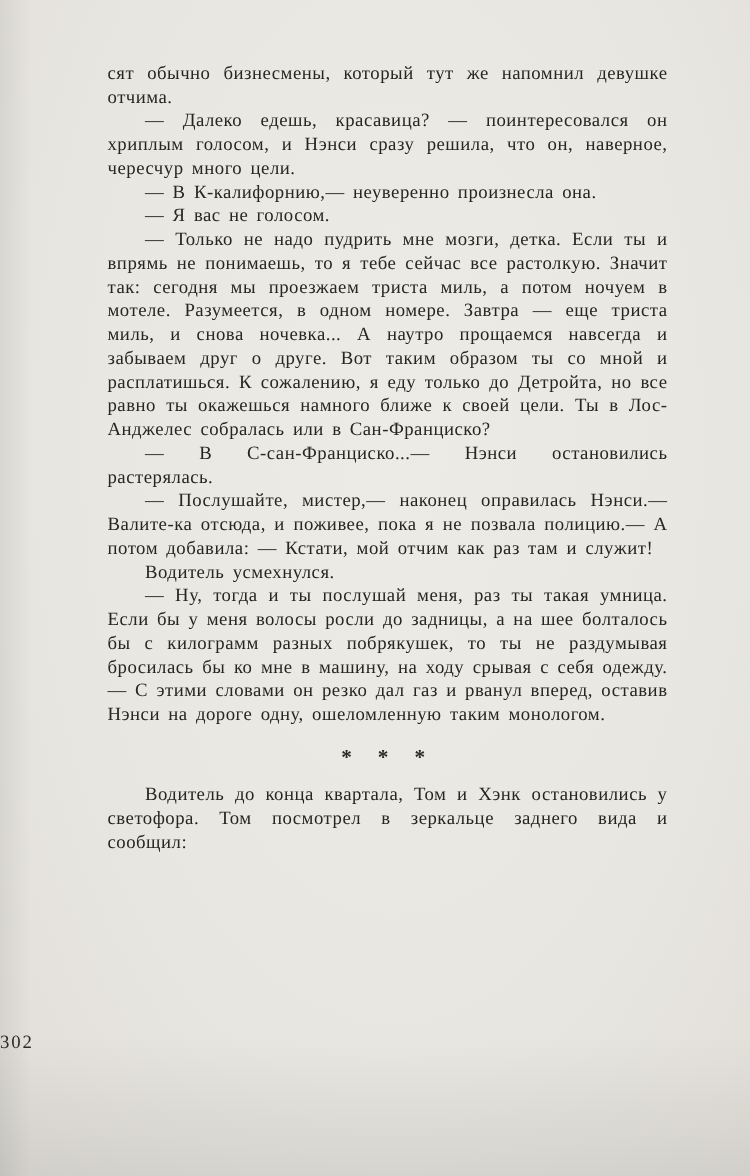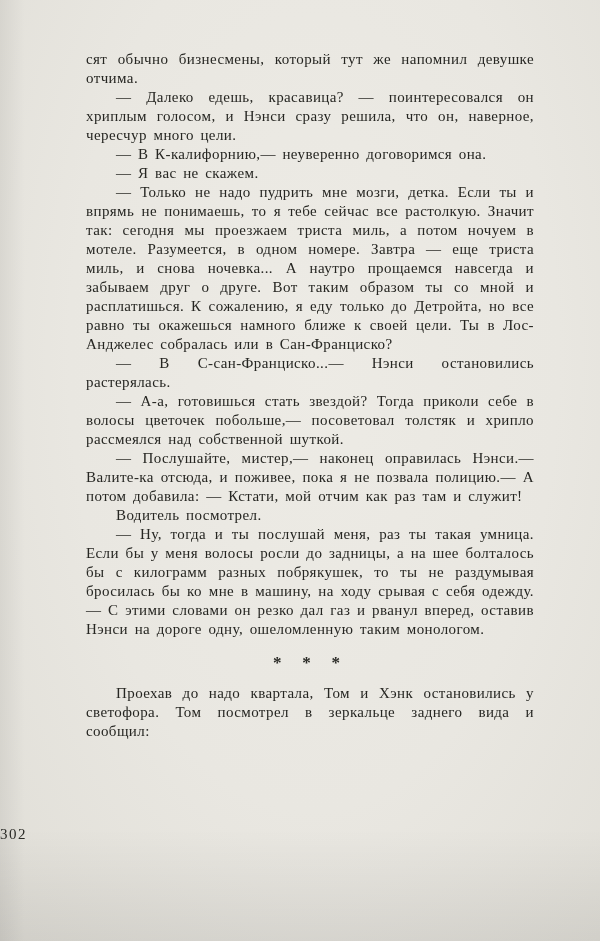--- a/index.html
+++ b/index.html
@@ -62,25 +62,24 @@
     color: #2a2a26;
   }
 </style>
 </head>
 <body>
 
 <div class="scan">
   <div class="text-block">
     <p class="noindent">сят обычно бизнесмены, который тут же напомнил девушке отчима.</p>
     <p>— Далеко едешь, красавица? — поинтересовался он хриплым голосом, и Нэнси сразу решила, что он, наверное, чересчур много цели.</p>
-    <p>— В К-калифорнию,— неуверенно договоримся она.</p>
-    <p>— Я вас не скажем.</p>
+    <p>— В К-калифорнию,— неуверенно произнесла она.</p>
+    <p>— Я вас не голосом.</p>
     <p>— Только не надо пудрить мне мозги, детка. Если ты и впрямь не понимаешь, то я тебе сейчас все растолкую. Значит так: сегодня мы проезжаем триста миль, а потом ночуем в мотеле. Разумеется, в одном номере. Завтра — еще триста миль, и снова ночевка... А наутро прощаемся навсегда и забываем друг о друге. Вот таким образом ты со мной и расплатишься. К сожалению, я еду только до Детройта, но все равно ты окажешься намного ближе к своей цели. Ты в Лос-Анджелес собралась или в Сан-Франциско?</p>
     <p>— В С-сан-Франциско...— Нэнси остановились растерялась.</p>
-    <p>— А-а, готовишься стать звездой? Тогда приколи себе в волосы цветочек побольше,— посоветовал толстяк и хрипло рассмеялся над собственной шуткой.</p>
     <p>— Послушайте, мистер,— наконец оправилась Нэнси.— Валите-ка отсюда, и поживее, пока я не позвала полицию.— А потом добавила: — Кстати, мой отчим как раз там и служит!</p>
-    <p>Водитель посмотрел.</p>
+    <p>Водитель усмехнулся.</p>
     <p>— Ну, тогда и ты послушай меня, раз ты такая умница. Если бы у меня волосы росли до задницы, а на шее болталось бы с килограмм разных побрякушек, то ты не раздумывая бросилась бы ко мне в машину, на ходу срывая с себя одежду.— С этими словами он резко дал газ и рванул вперед, оставив Нэнси на дороге одну, ошеломленную таким монологом.</p>
     <div class="separator">* * *</div>
-    <p>Проехав до надо квартала, Том и Хэнк остановились у светофора. Том посмотрел в зеркальце заднего вида и сообщил:</p>
+    <p>Водитель до конца квартала, Том и Хэнк остановились у светофора. Том посмотрел в зеркальце заднего вида и сообщил:</p>
   </div>
   <div class="page-number">302</div>
 </div>
 
 </body></html>

